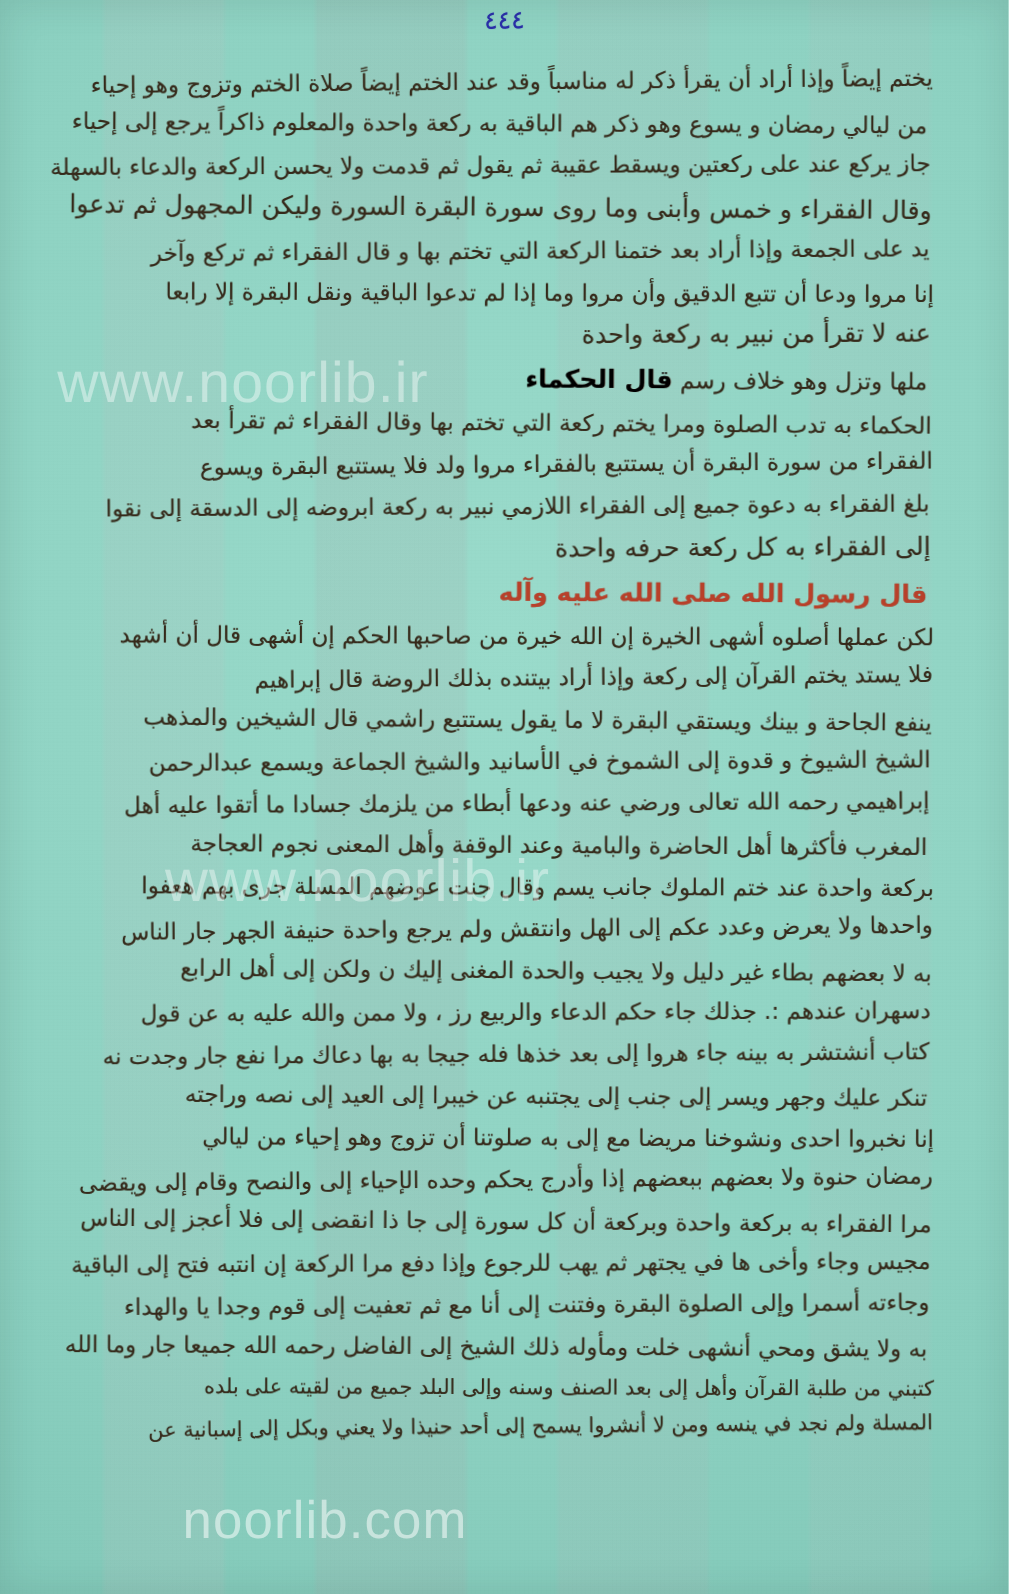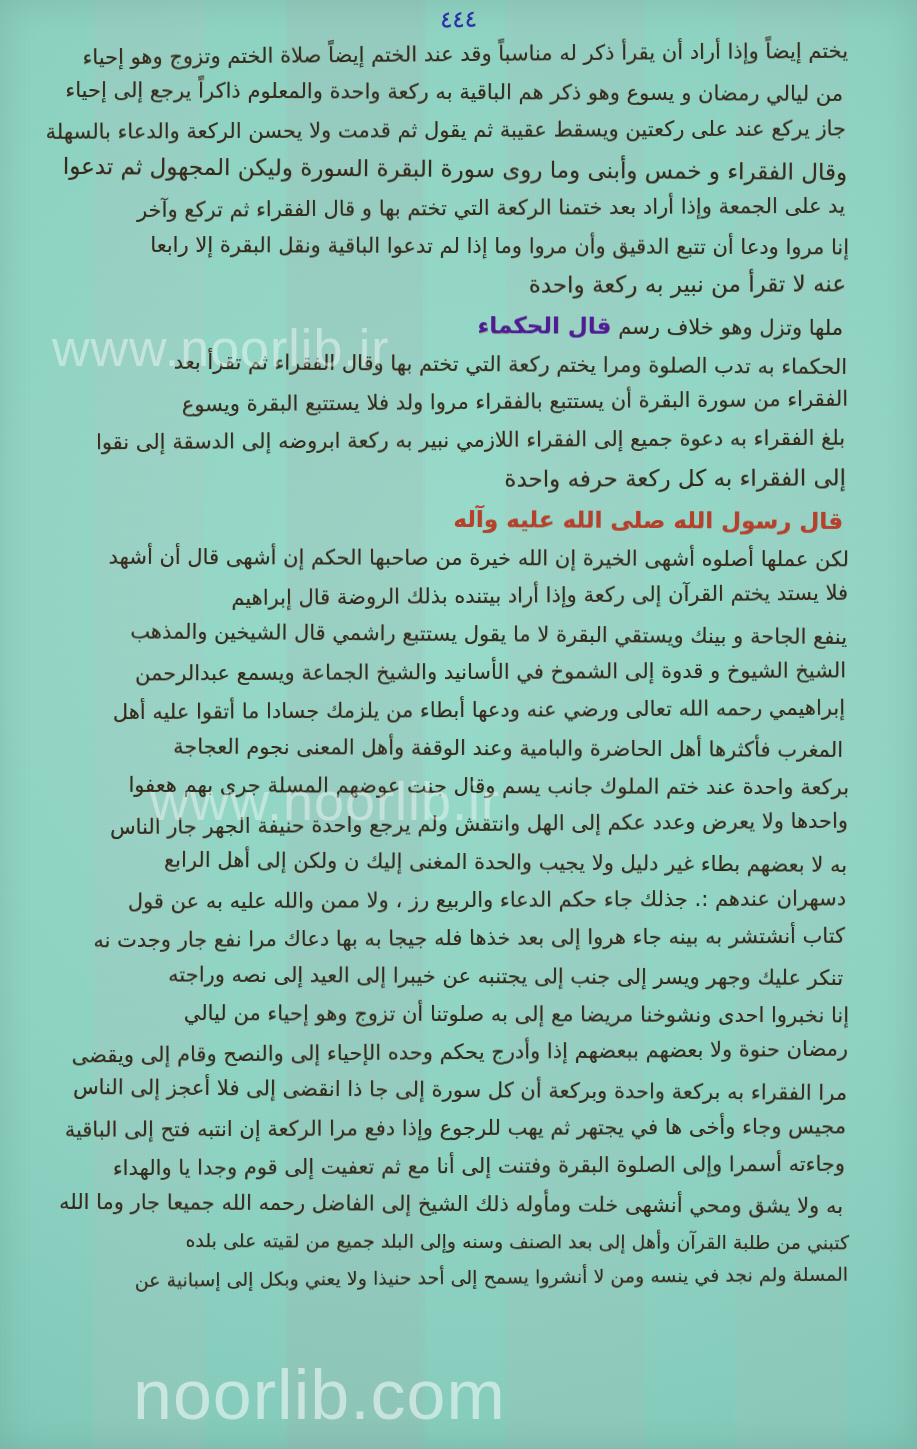--- a/index.html
+++ b/index.html
@@ -61,42 +61,42 @@
     color: #2a2fa8;
     font-family: "DejaVu Sans", sans-serif;
     font-size: 23px;
     letter-spacing: 1px;
     transform: rotate(-1.2deg);
     text-shadow: 0 0 1px rgba(40,45,170,0.5);
   }
   
   .textblock {
     position: absolute;
-    top: 44px;
+    top: 64px;
     left: 86px;
     width: 760px;
     direction: rtl;
     text-align: justify;
   }
   .line {
     position: relative;
     direction: rtl;
     font-family: "DejaVu Sans", sans-serif;
     color: #2e2416;
     font-size: 21px;
     line-height: 1.0;
     margin-bottom: 17px;
     white-space: nowrap;
     text-shadow: 0.4px 0.4px 0 rgba(60,45,25,0.35);
     filter: blur(0.22px);
   }
   .line.ink-brown { color: #35291a; }
   .line.ink-red { color: #b8402a; font-weight: bold; letter-spacing: 1px; }
   .line.mixed .red {
-    color: #4c1d95;
+    color: #000000;
     font-weight: bold;
     letter-spacing: 1px;
     text-shadow: 0.5px 0.5px 0 rgba(150,50,30,0.4);
   }
   .line.mixed .brown { color: #322718; }
   
   .j1 { transform: rotate(-0.5deg) translateX(2px); }
   .j2 { transform: rotate(0.3deg) translateX(-3px); }
   .j3 { transform: rotate(-0.25deg); }
   .j4 { transform: rotate(0.45deg) translateX(1px); }
@@ -123,22 +123,22 @@
     color: rgba(255,255,255,0.42);
   }
   .wm-low {
     top: 770px;
     left: 150px;
     font-size: 54px;
     color: rgba(255,255,255,0.40);
   }
   .wm-bottom {
     top: 1355px;
-    left: 133px;
-    font-size: 70px;
+    left: 166px;
+    font-size: 48px;
     color: rgba(255,255,255,0.52);
     text-align: right;
   }
   .edge-shadow {
     position: absolute;
     inset: 0;
     box-shadow: inset 0 0 36px rgba(0,0,0,0.10);
     pointer-events: none;
   }
 </style>

